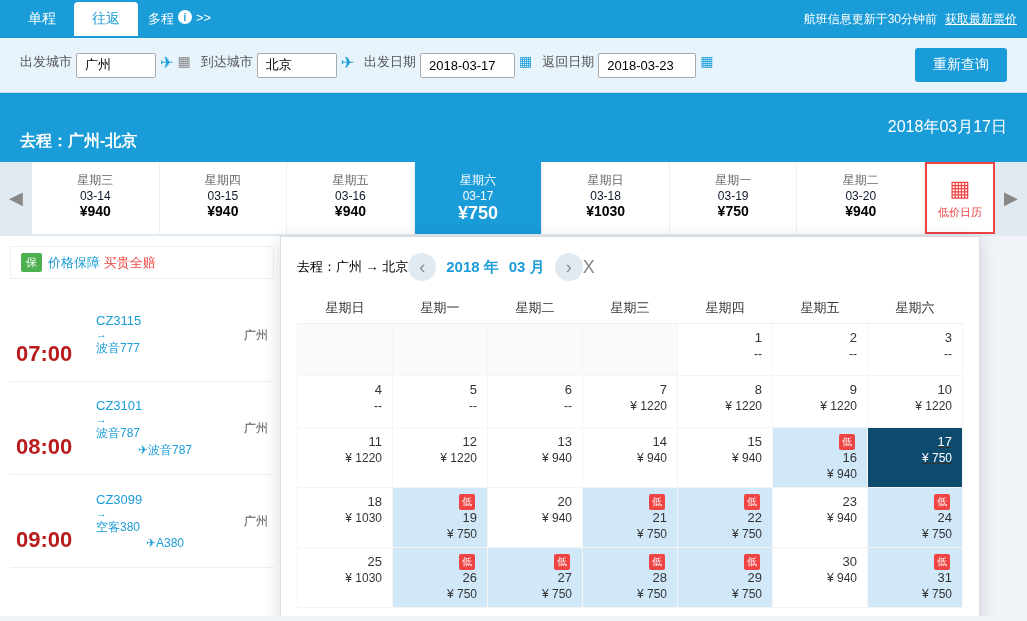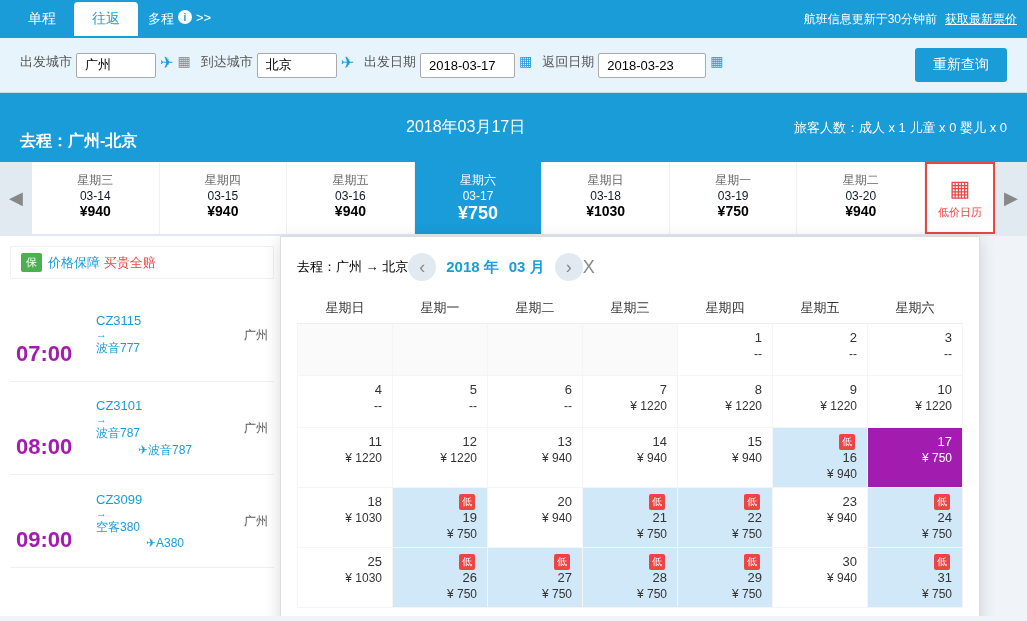--- a/index.html
+++ b/index.html
@@ -41,40 +41,40 @@
 
     
     .main-content { display: flex; position: relative; }
 
     
     .flight-list { width: 285px; padding: 10px; background: #fff; border-right: 1px solid #e0eaf0; min-height: 380px; }
     .guarantee-badge { background: #fff; border: 1px solid #f0f0f0; display: flex; align-items: center; gap: 6px; padding: 6px 10px; margin-bottom: 10px; }
     .guarantee-badge .badge-green { background: #4caf50; color: #fff; font-size: 11px; padding: 2px 5px; border-radius: 2px; }
 
     .flight-item { display: flex; align-items: center; padding: 14px 6px; border-bottom: 1px solid #f0f0f0; gap: 10px; }
-    .flight-time { font-size: 22px; font-weight: bold; color: #a21caf; width: 70px; margin-top: 38px; }
+    .flight-time { font-size: 22px; font-weight: bold; color: #b91c1c; width: 70px; margin-top: 38px; }
     .flight-details { flex: 1; }
     .flight-no { color: #1a9cd8; font-size: 13px; }
     .plane-type { color: #1a9cd8; font-size: 12px; }
     .plane-img { font-size: 10px; color: #888; text-align: center; }
 
     
     .calendar-overlay { position: absolute; top: 0; left: 280px; width: 700px; background: #fff; border: 1px solid #ddd; box-shadow: 0 4px 16px rgba(0,0,0,0.15); z-index: 100; padding: 16px; }
     .calendar-header-row { display: flex; align-items: center; margin-bottom: 12px; }
     .calendar-month-nav { display: flex; align-items: center; gap: 10px; font-size: 15px; font-weight: bold; color: #1a9cd8; }
     .cal-nav-arrow { cursor: pointer; color: #888; font-size: 18px; background: #e0eaf0; border: none; border-radius: 50%; width: 28px; height: 28px; display: flex; align-items: center; justify-content: center; }
     .close-btn { cursor: pointer; font-size: 18px; color: #888; background: none; border: none; }
 
     .calendar-table { width: 100%; border-collapse: collapse; }
     .calendar-table th { text-align: center; padding: 6px 4px; font-size: 13px; color: #333; font-weight: normal; border-bottom: 1px solid #eee; }
     .calendar-table td { text-align: right; padding: 6px 10px 6px 4px; font-size: 12px; color: #333; vertical-align: top; height: 52px; border: 1px solid #f5f5f5; min-width: 90px; }
     .calendar-table td .day-num { color: #333; font-size: 13px; margin-bottom: 2px; }
     .calendar-table td .cal-price { color: #333; font-size: 12px; }
     .calendar-table td.low-price { background: #d0e8f8; }
-    .calendar-table td.selected-day { background: #a21caf; }
+    .calendar-table td.selected-day { background: #0c4a6e; text-decoration: underline; }
     .calendar-table td.selected-day .day-num, .calendar-table td.selected-day .cal-price { color: #fff; }
     .low-badge { background: #e44; color: #fff; font-size: 10px; padding: 1px 3px; border-radius: 2px; margin-right: 2px; }
     .dash-text { color: #aaa; }
     .empty-cell { background: #fafafa; }
 
     .calendar-footer { display: flex; align-items: center; justify-content: space-between; margin-top: 10px; border-top: 1px solid #eee; padding-top: 8px; }
     .footer-note { font-size: 11px; color: #888; }
     .footer-right { display: flex; align-items: center; gap: 6px; font-size: 12px; color: #333; }
     .footer-right .question { color: #1a9cd8; }
     .footer-right .search-lowest { color: #e44; cursor: pointer; }
@@ -113,30 +113,29 @@
     <input class="search-input-box" value="北京" style="width: 70px;">
     <span class="icon-plane">✈</span>
   </div>
   <div class="search-field">
     <label>出发日期</label>
     <input class="search-input-box" value="2018-03-17" style="width: 95px;">
     <span style="color:#1a9cd8;font-size:14px;cursor:pointer;">▦</span>
   </div>
   <div class="search-field">
     <label>返回日期</label>
-    <input class="search-input-box" value="2018-03-23" style="width: 108px;">
+    <input class="search-input-box" value="2018-03-23" style="width: 98px;">
     <span style="color:#1a9cd8;font-size:14px;cursor:pointer;">▦</span>
   </div>
   <button class="requery-btn">重新查询</button>
 </div>
 
 <div class="flight-header">
   <span style="font-size:16px;font-weight:bold;margin-top:28px;">去程：广州-北京</span>
   <span style="font-size:16px;">2018年03月17日</span>
-  <span style="font-size:13px;">旅客人数：成人 x 1  儿童 x 0  婴儿 x 0</span>
 </div>
 
 <div class="date-row">
   <div class="date-arrow">◀</div>
   <div id="date-cells-container" style="display:flex;flex:1;">
       <div class="date-cell">
         <div class="day-label">星期三</div>
         <div class="day-date">03-14</div>
         <div class="price">¥940</div>
       </div>

